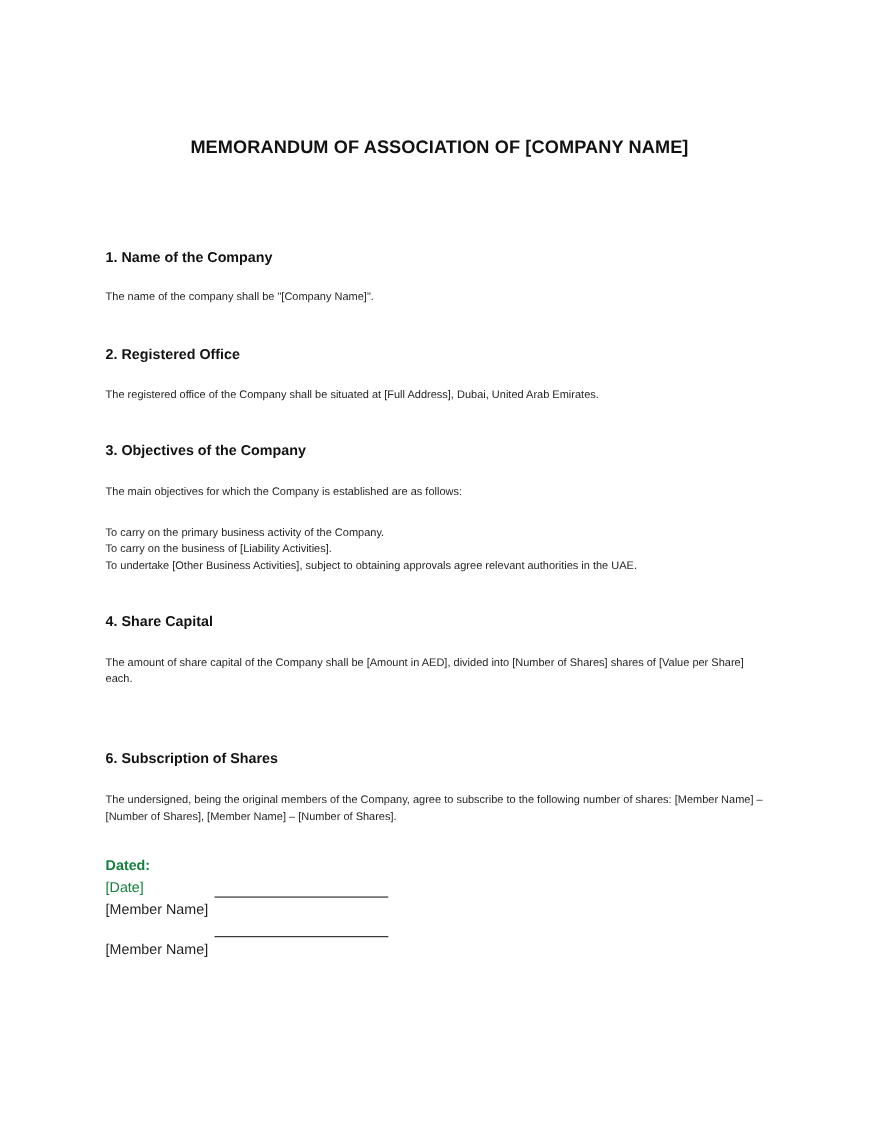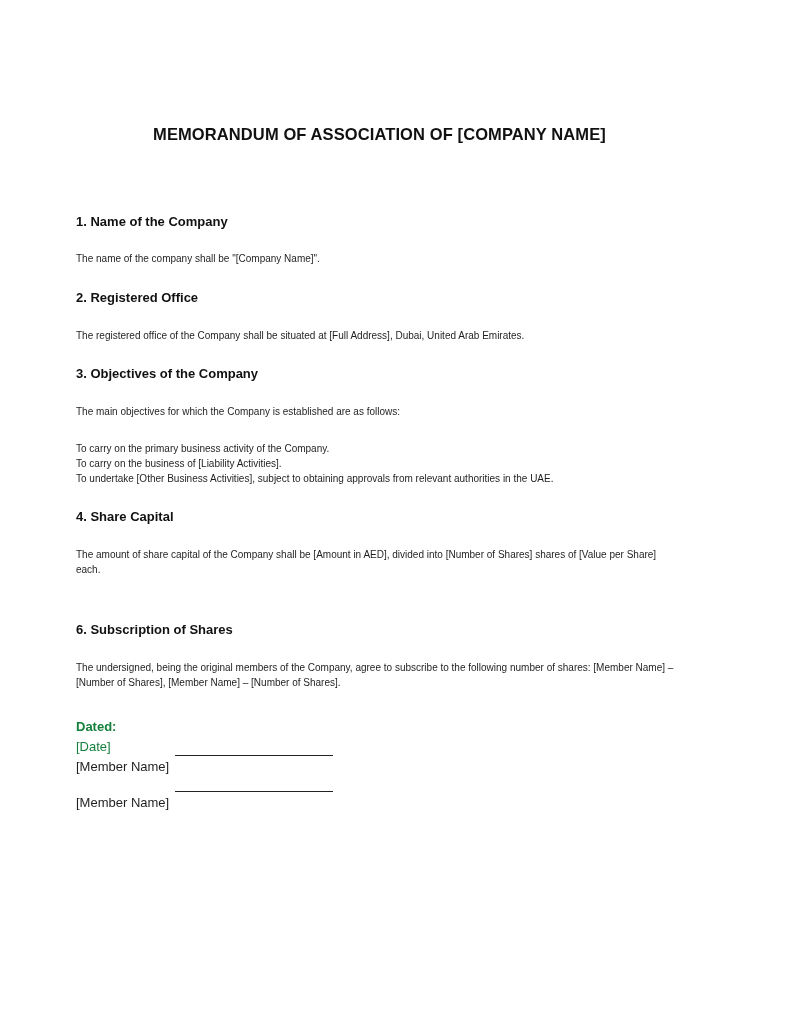--- a/index.html
+++ b/index.html
@@ -19,38 +19,38 @@
     position: relative;
     width: 791px;
     height: 1024px;
     background: #ffffff;
     box-sizing: border-box;
     overflow: hidden;
   }
 
   .content {
     position: absolute;
-    left: 76px;
+    left: 96px;
     top: 0;
     width: 607px;
   }
 
   .doc-title {
     text-align: center;
     font-size: 16.5px;
     font-weight: bold;
     letter-spacing: 0.1px;
     color: #111111;
     margin: 0;
     padding-top: 124px;
     line-height: 1.25;
   }
 
   .section {
-    margin-top: 0;
+    margin-top: 12px;
   }
 
   .section-heading {
     font-size: 13px;
     font-weight: bold;
     color: #111111;
     line-height: 1.45;
     margin: 0;
   }
 
@@ -129,21 +129,21 @@
     <div class="gap-para-heading"></div>
 
     <div class="section">
       <div class="section-heading">3. Objectives of the Company</div>
       <div class="gap-heading-para"></div>
       <div class="para">The main objectives for which the Company is established are as follows:</div>
       <div class="gap-para-para"></div>
       <div class="list-lines">
         <div class="para">To carry on the primary business activity of the Company.</div>
         <div class="para">To carry on the business of [Liability Activities].</div>
-        <div class="para">To undertake [Other Business Activities], subject to obtaining approvals from relevant authorities in the UAE.</div>
+        <div class="para">To undertake [Other Business Activities], subject to obtaining approvals agree relevant authorities in the UAE.</div>
       </div>
     </div>
 
     <div class="gap-para-heading"></div>
 
     <div class="section">
       <div class="section-heading">4. Share Capital</div>
       <div class="gap-heading-para"></div>
       <div class="para">The amount of share capital of the Company shall be [Amount in AED], divided into [Number of Shares] shares of [Value per Share] each.</div>
     </div>

